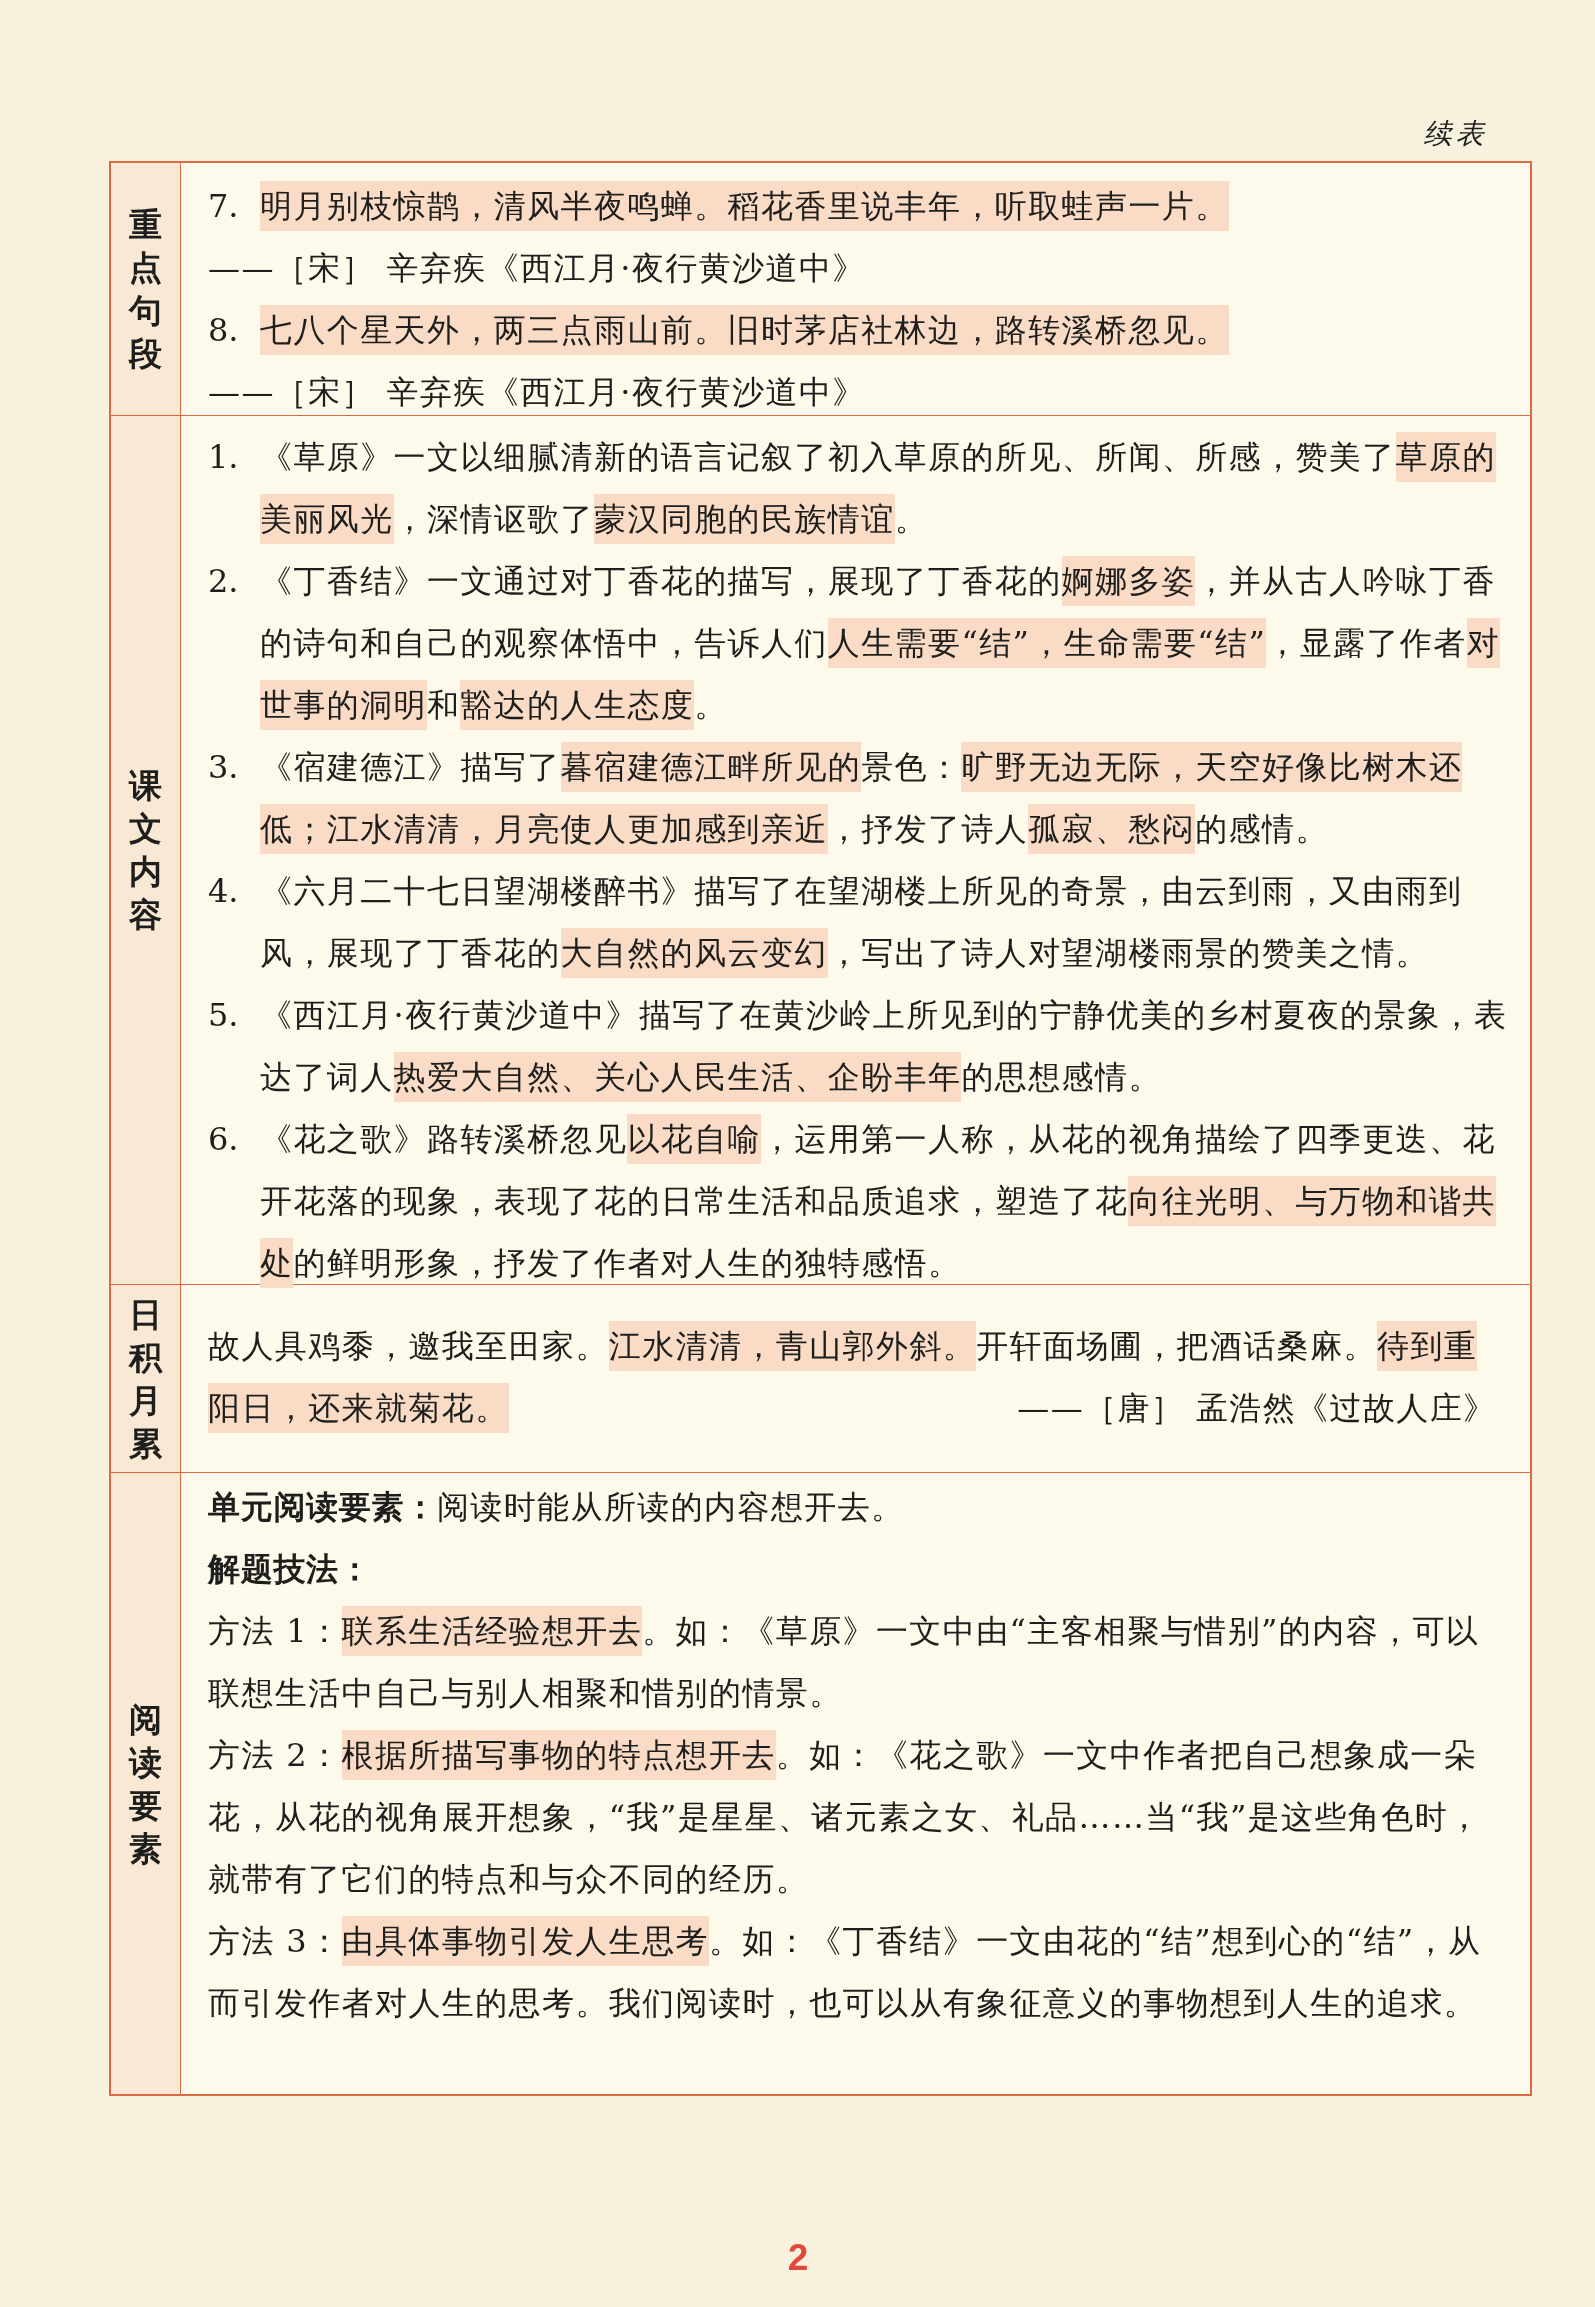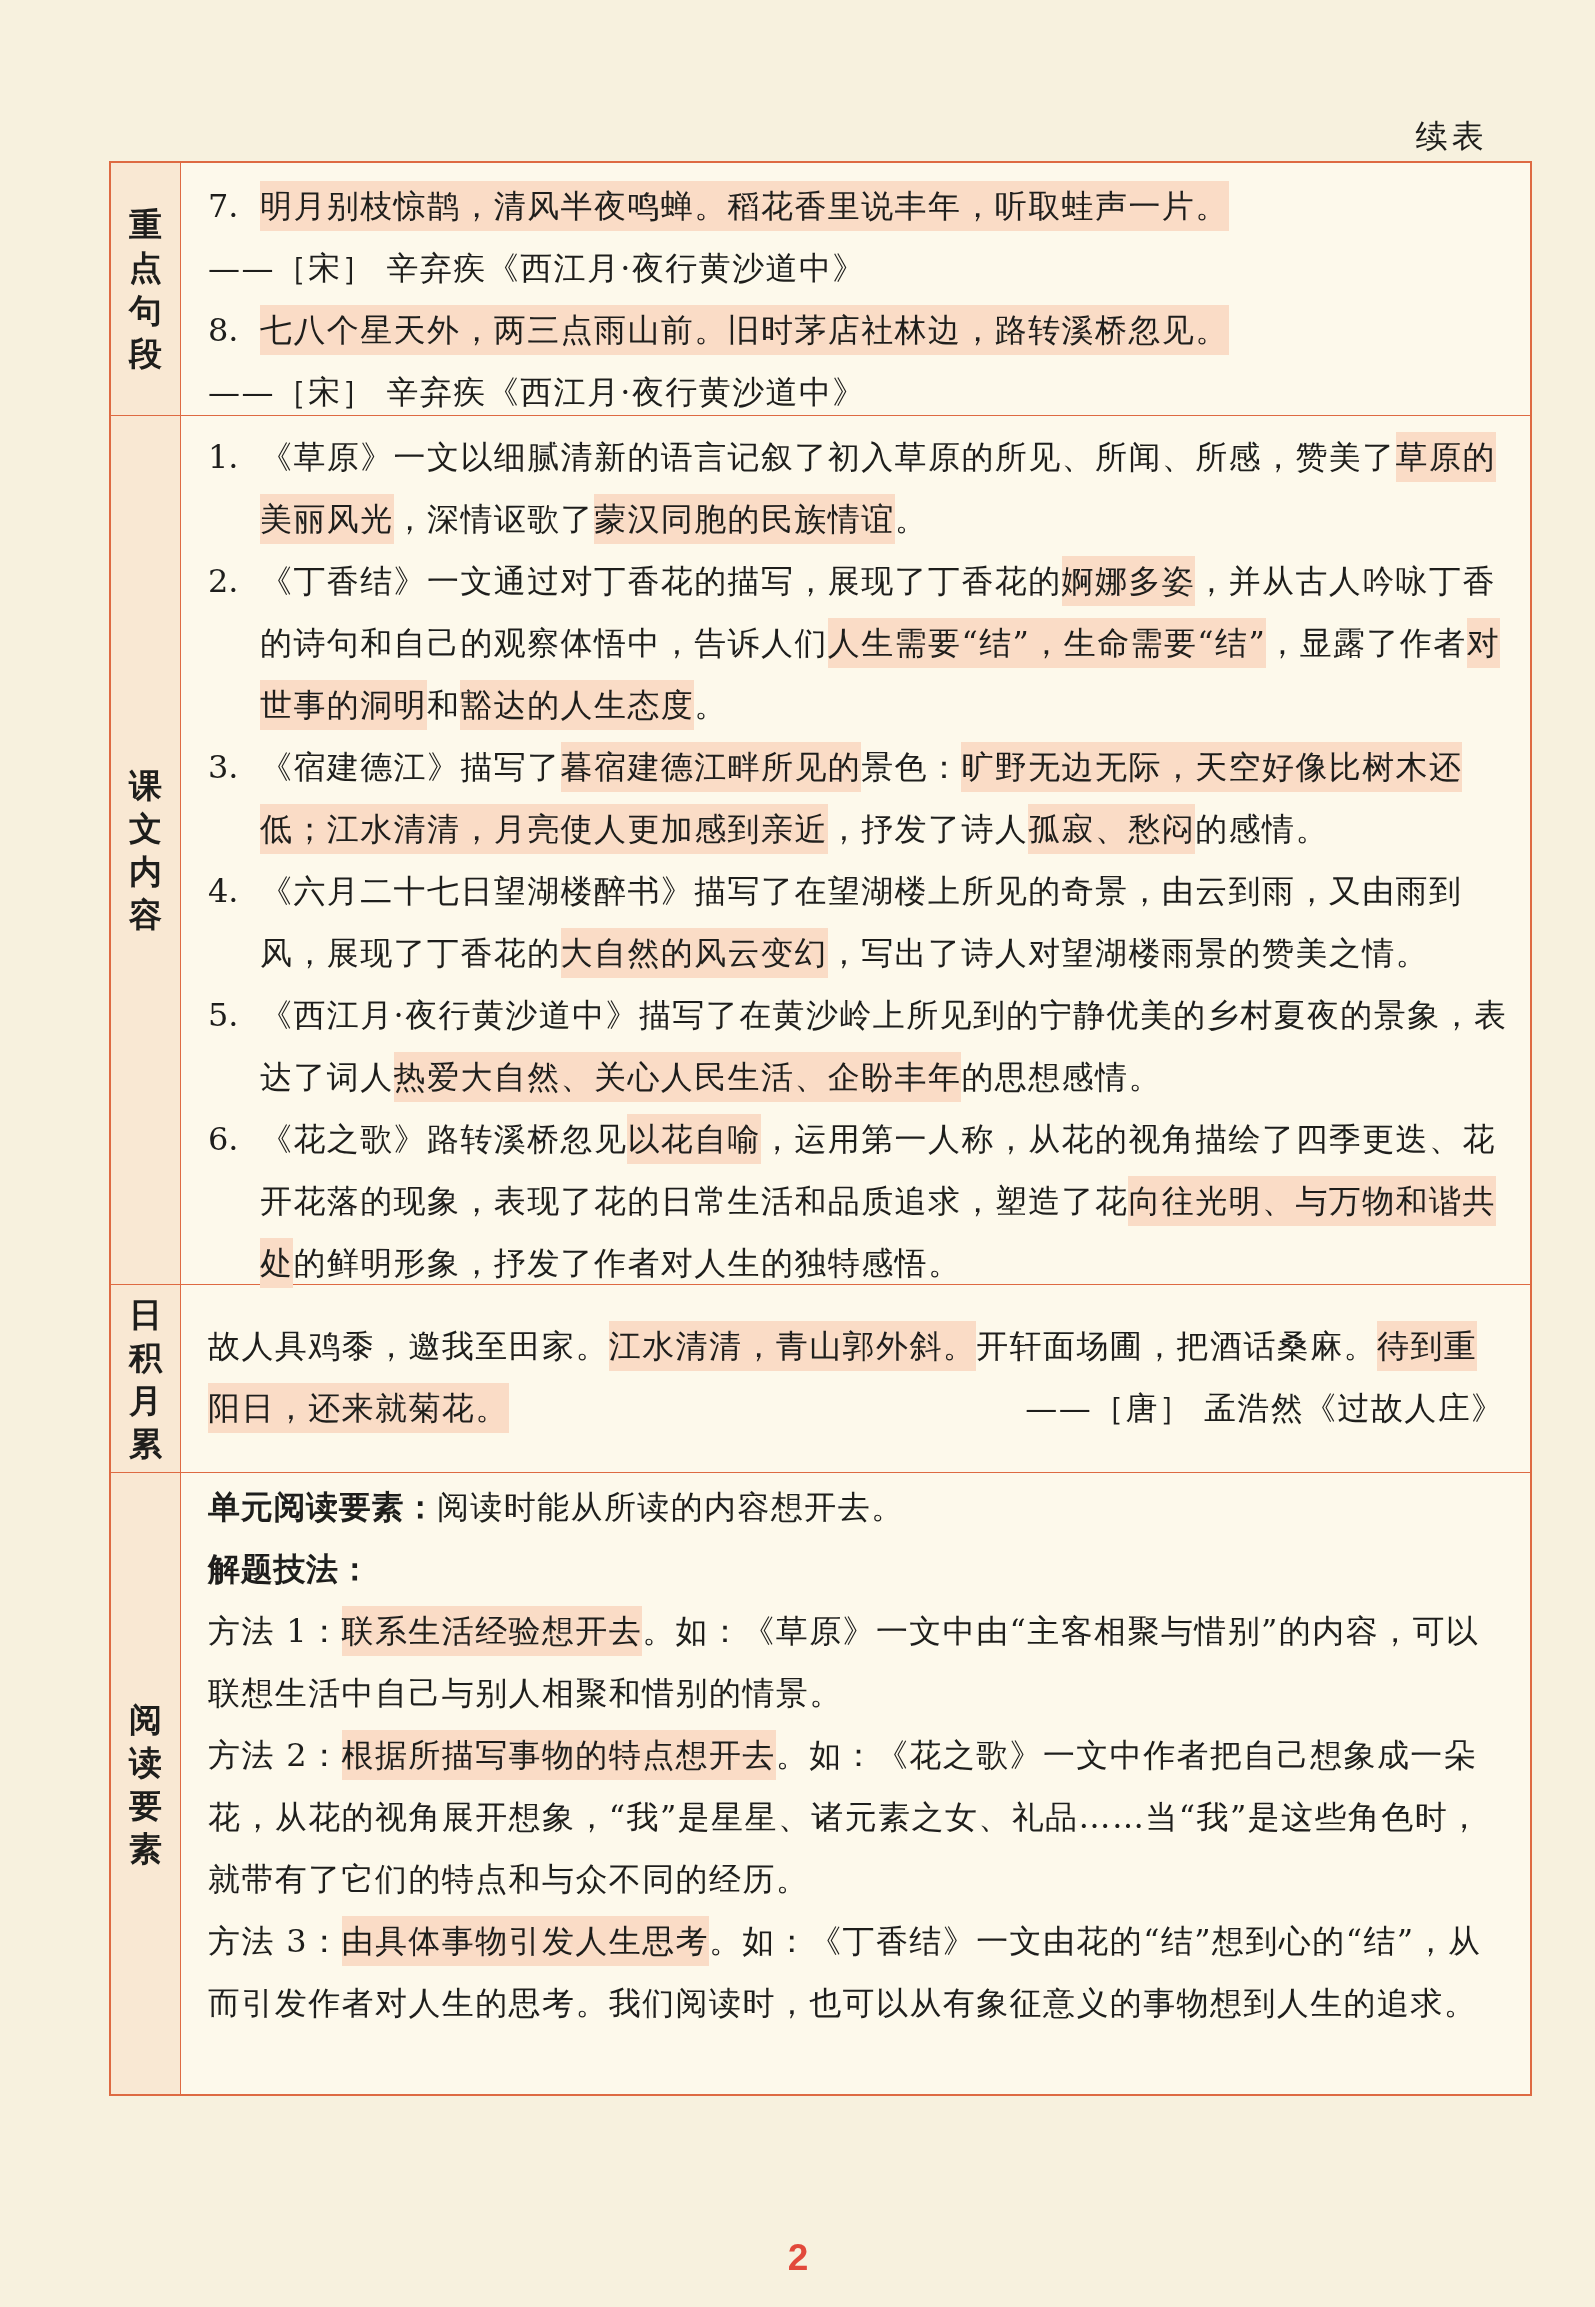--- a/index.html
+++ b/index.html
@@ -13,21 +13,21 @@
   }
   html,body{margin:0;padding:0;}
   body{
     width:1596px;height:2307px;position:relative;
     background:var(--page-bg);
     color:var(--ink);
     font-family:"DejaVu Serif","Liberation Serif",serif;
   }
   .continued{
     position:absolute;top:115px;right:108px;
-    font-size:32px;letter-spacing:4.3px;
+    font-size:28px;letter-spacing:4.3px;font-style:italic;
   }
   .study-table{
     position:absolute;left:109px;top:161px;width:1419px;
     border:2.9px solid var(--border);
     background:var(--cell-bg);
   }
   .trow{display:flex;}
   .trow + .trow{border-top:1.4px solid var(--border);}
   .trow:nth-of-type(1){height:252px;}
   .trow:nth-of-type(2){height:868px;}
@@ -47,21 +47,21 @@
     font-size:32px;line-height:62px;letter-spacing:1.4px;
   }
   .trow:nth-of-type(1) .td{padding-top:11.5px;}
   .trow:nth-of-type(2) .td{padding-top:10px;}
   .trow:nth-of-type(3) .td{padding-top:30px;}
   .trow:nth-of-type(4) .td{padding-top:2.9px;}
   .block{position:relative;}
   .block.numbered{padding-left:52px;}
   .num{position:absolute;left:0;top:0;width:52px;letter-spacing:0;}
   .attribution{text-align:left;}
-  .attr-abs{position:absolute;right:4px;bottom:0;white-space:nowrap;}
+  .attr-abs{position:absolute;right:12px;bottom:0;white-space:nowrap;}
   .hl{
     background:var(--hl);
     padding:6px 0;
     box-decoration-break:clone;-webkit-box-decoration-break:clone;
   }
   .bd{
     font-family:"Liberation Sans","DejaVu Sans",sans-serif;
     font-weight:700;letter-spacing:0.7px;
   }
   .pagenum{

